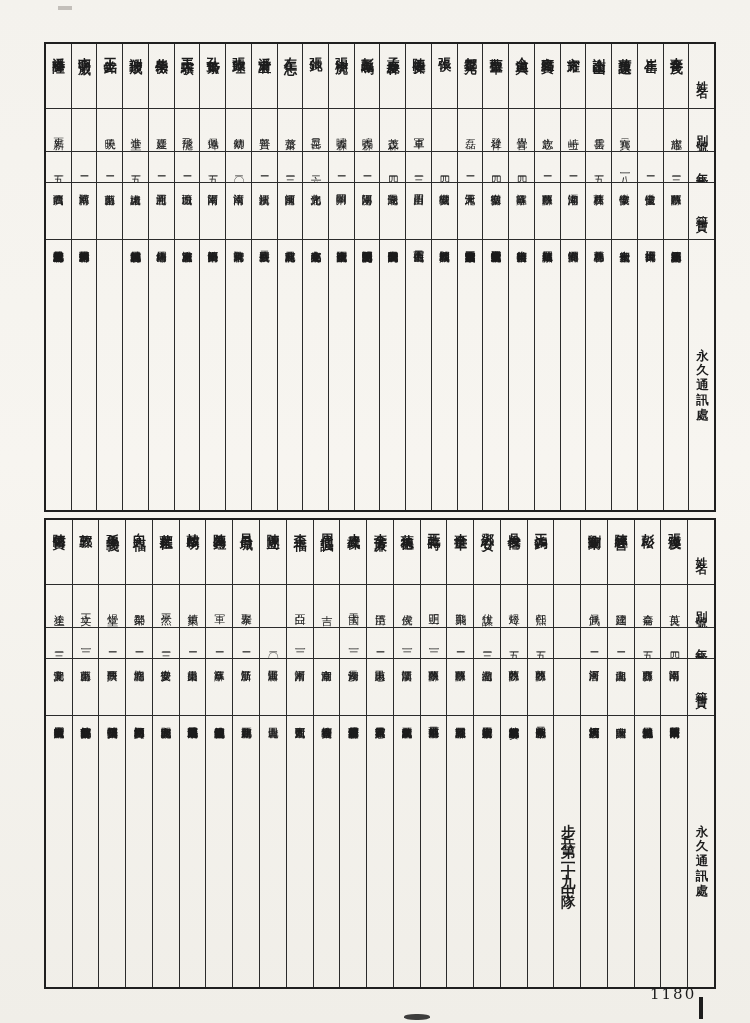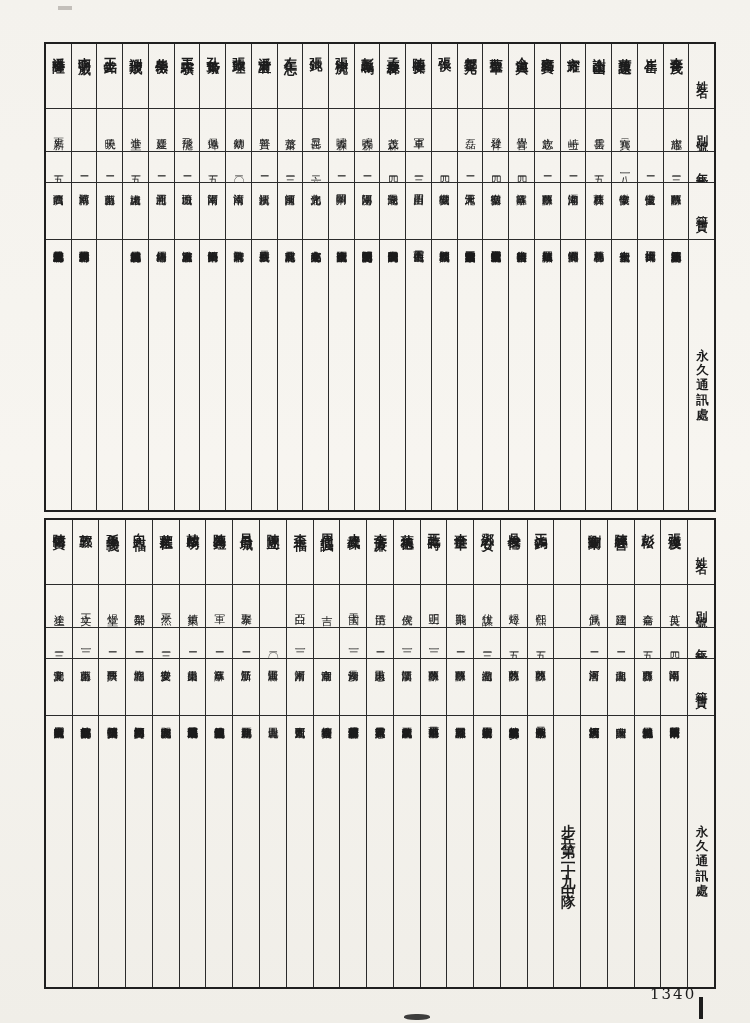--- a/index.html
+++ b/index.html
@@ -914,17 +914,17 @@
       </div>
       <div class="cell native">
         <span>湖北黃安</span>
       </div>
       <div class="cell address">
         <span>武昌青石橋東街四號陳寓</span>
       </div>
     </div>
   </div>
 
-<div class="page-number">1340</div>
+<div class="page-number">1180</div>
 
 <div class="artifact" id="artifact-corner"></div>
 <div class="artifact" id="artifact-smudge"></div>
 <div class="artifact" id="artifact-top"></div>
 
 </body></html>

